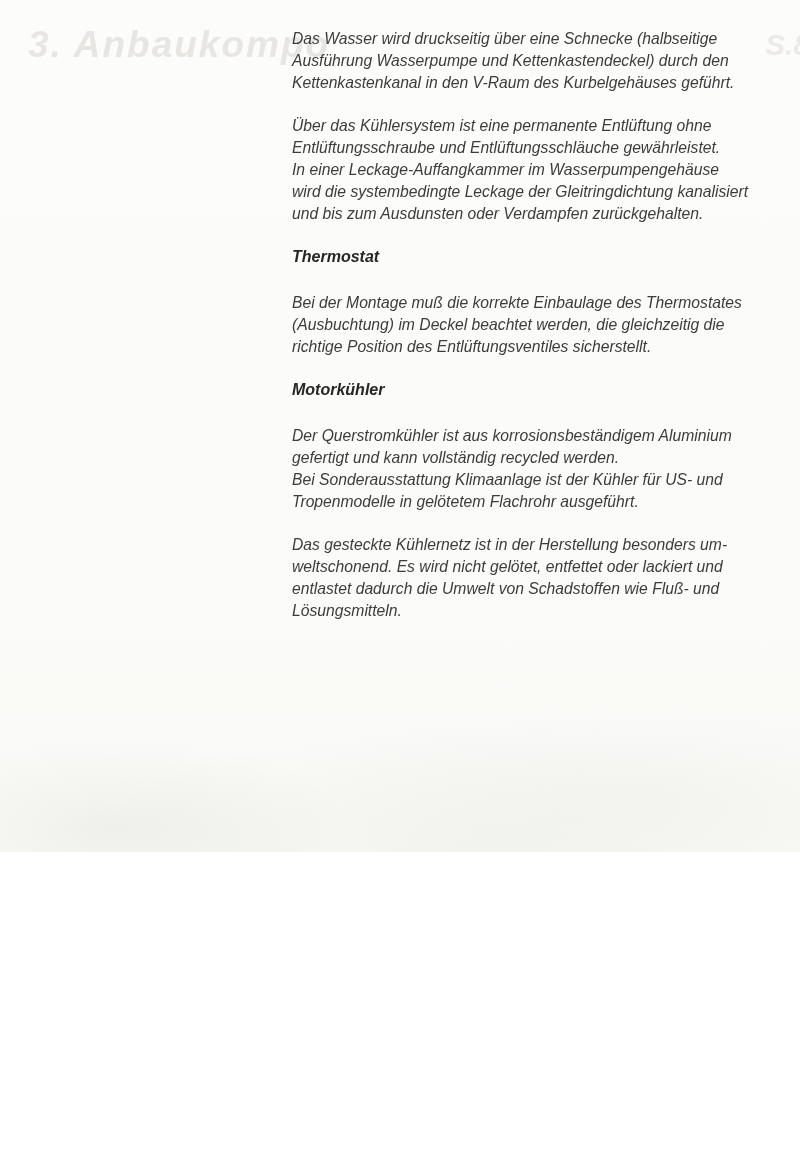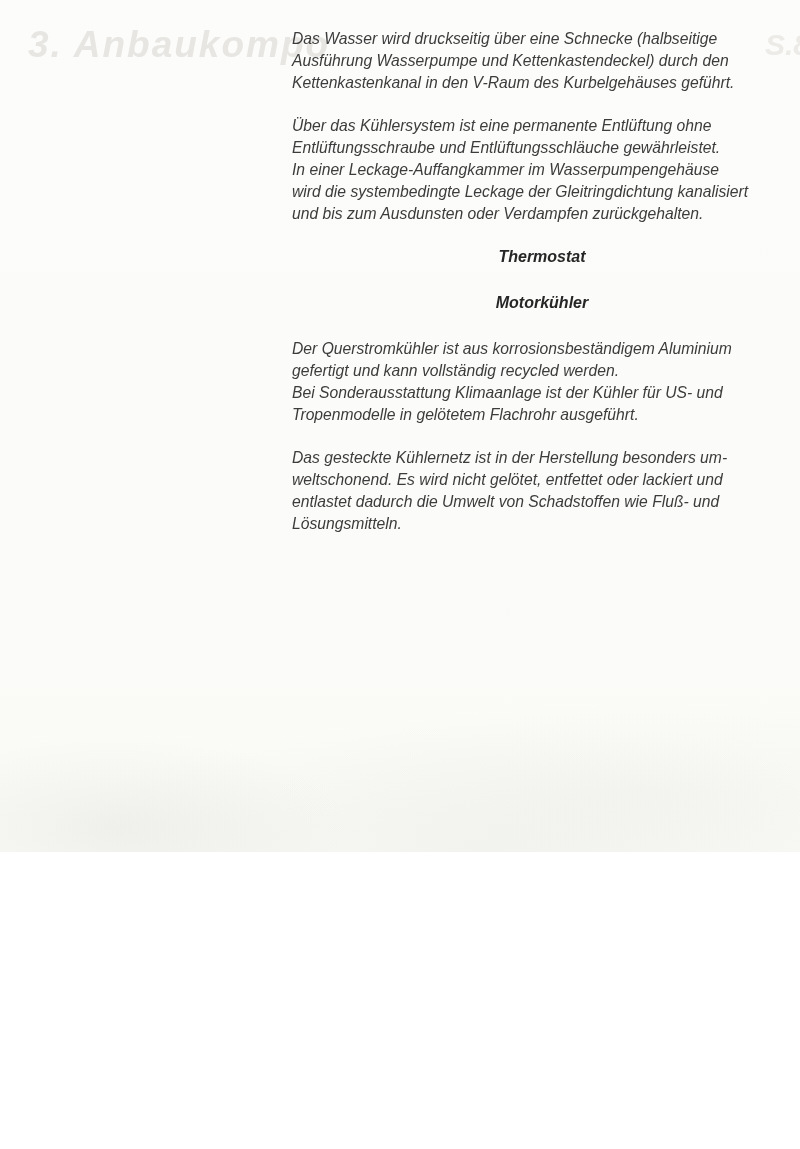--- a/index.html
+++ b/index.html
@@ -52,21 +52,20 @@
     line-height: 22px;
     color: #3c3c3c;
     white-space: pre;
   }
   .heading {
     margin: 12px 0 24px 0;
     font-size: 16px;
     line-height: 22px;
     font-weight: bold;
     color: #262626;
-    text-align: center;
   }
   .page-number {
     position: absolute;
     left: 10px;
     top: 1092px;
     font-size: 15px;
     color: #4a4a4a;
     z-index: 1;
   }
 </style>
@@ -88,20 +87,23 @@
 
     <p class="para">Über das Kühlersystem ist eine permanente Entlüftung ohne
 Entlüftungsschraube und Entlüftungsschläuche gewährleistet.
 In einer Leckage-Auffangkammer im Wasserpumpengehäuse
 wird die systembedingte Leckage der Gleitringdichtung kanalisiert
 und bis zum Ausdunsten oder Verdampfen zurückgehalten.</p>
 
     <h2 class="heading">Thermostat</h2>
 
 
+    <p class="para">Bei der Montage muß die korrekte Einbaulage des Thermostates
+(Ausbuchtung) im Deckel beachtet werden, die gleichzeitig die
+richtige Position des Entlüftungsventiles sicherstellt.</p>
 
     <h2 class="heading">Motorkühler</h2>
 
 
     <p class="para">Der Querstromkühler ist aus korrosionsbeständigem Aluminium
 gefertigt und kann vollständig recycled werden.
 Bei Sonderausstattung Klimaanlage ist der Kühler für US- und
 Tropenmodelle in gelötetem Flachrohr ausgeführt.</p>
 
     <p class="para">Das gesteckte Kühlernetz ist in der Herstellung besonders um-

